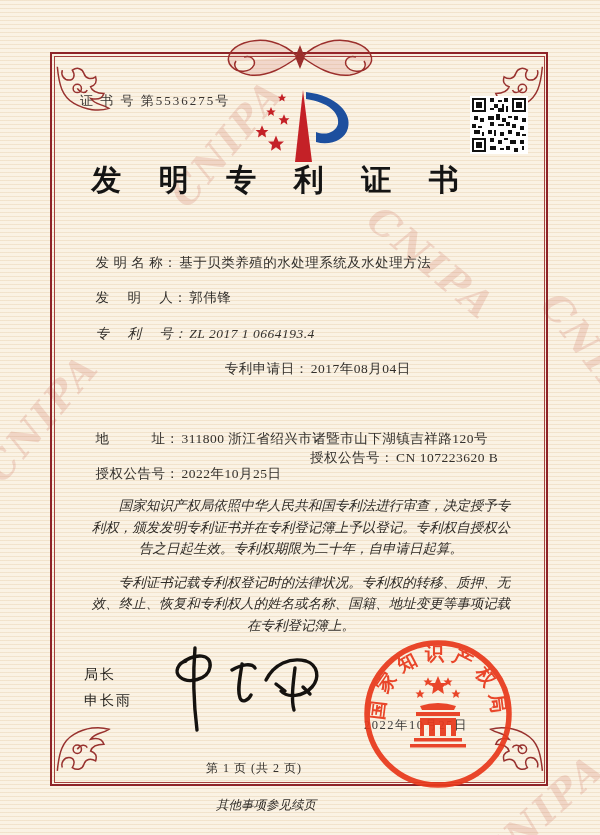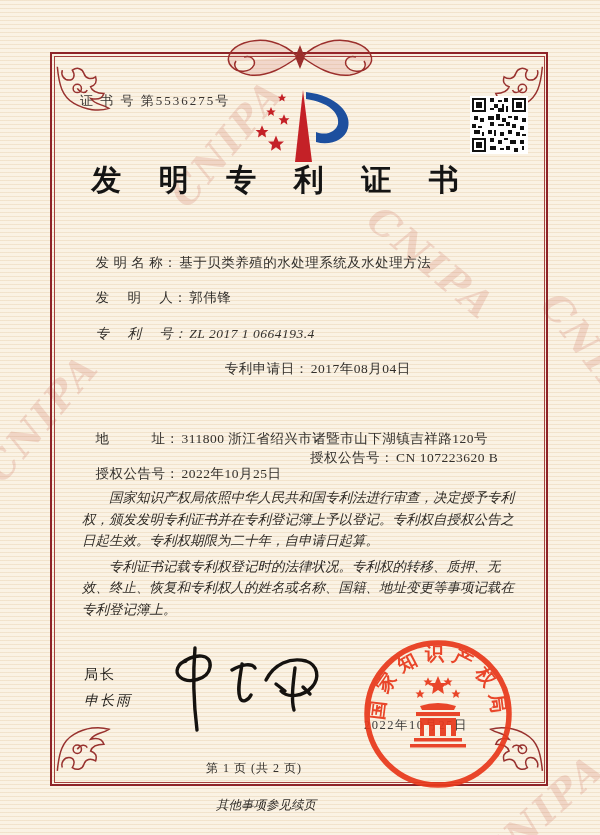--- a/index.html
+++ b/index.html
@@ -35,21 +35,21 @@
     white-space:pre; letter-spacing:0.5px;
   }
   .flabel{white-space:pre;}
   .fvalue{margin-left:2px;}
   .grant-no{position:absolute; left:230px; top:0;}
   .body-text{
     position:absolute; left:78px; top:483px; width:446px;
     font-size:13.5px; line-height:21.5px; font-style:italic; color:#2f2b26;
     font-family:"Liberation Serif", serif;
   }
-  .body-text p{margin:4px; text-indent:2em;}
+  .body-text p{margin:12px; text-indent:2em;text-align:center;}
   .official{position:absolute; left:84px; font-size:14px; letter-spacing:2px; color:#26231f;}
   .seal-date{
     position:absolute; left:364px; top:717px; width:146px; font-size:12.5px;
     letter-spacing:1.5px; color:#3c3a38; z-index:1;
   }
   .seal{position:absolute; left:358px; top:634px; z-index:2; opacity:.93;}
   .signature{position:absolute; left:150px; top:640px;}
   .page-num{
     position:absolute; left:0; top:760px; width:508px; text-align:center;
     font-size:12px; letter-spacing:1px; color:#33302c;
@@ -195,21 +195,21 @@
     <span class="flabel">授权公告号：</span><span class="fvalue">2022年10月25日</span>
     <span class="grant-no"><span class="flabel">授权公告号：</span><span class="fvalue">CN 107223620 B</span></span>
   </div>
 
   <div class="body-text">
     <p>国家知识产权局依照中华人民共和国专利法进行审查，决定授予专利权，颁发发明专利证书并在专利登记簿上予以登记。专利权自授权公告之日起生效。专利权期限为二十年，自申请日起算。</p>
     <p>专利证书记载专利权登记时的法律状况。专利权的转移、质押、无效、终止、恢复和专利权人的姓名或名称、国籍、地址变更等事项记载在专利登记簿上。</p>
   </div>
 
   <div class="official" style="top:666px;">局长</div>
-  <div class="official" style="top:692px;font-style:italic;">申长雨</div>
+  <div class="official" style="top:692px;">申长雨</div>
 
   <svg class="signature" width="175" height="95" viewBox="0 0 175 95">
     <g stroke="#15120f" stroke-width="3.4" fill="none" stroke-linecap="round" stroke-linejoin="round">
       <path d="M30,24 C46,12 62,14 60,27 C58,40 38,44 30,37 C24,32 28,23 36,21"></path>
       <path d="M45,8 C43,32 43,58 47,90"></path>
       <path d="M82,30 C92,24 102,23 105,28 M92,24 C90,38 87,50 90,58 C92,63 98,61 101,55"></path>
       <path d="M116,40 C124,24 140,17 156,21 C168,25 170,38 162,47 C153,57 137,58 131,51 M145,28 C143,44 141,60 144,70 M126,44 L135,51 M153,47 L160,54"></path>
     </g>
   </svg>
 

